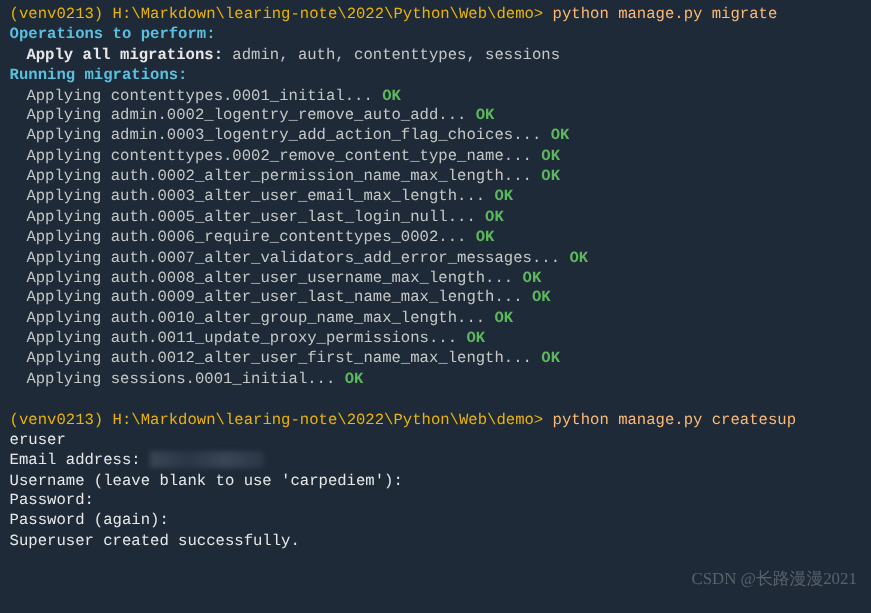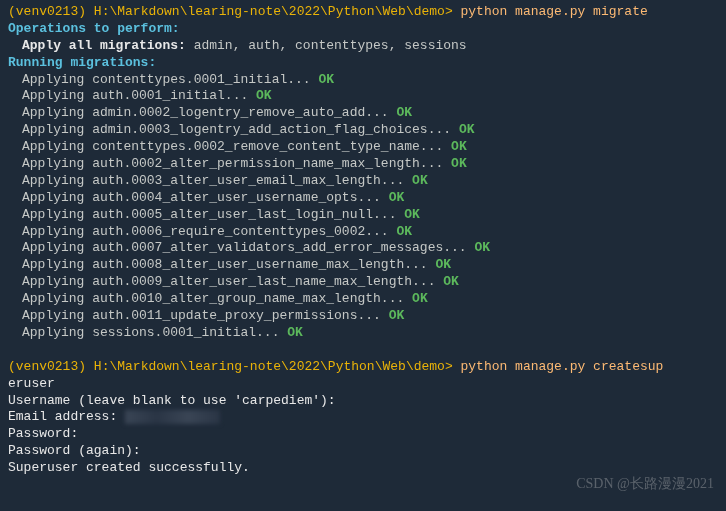--- a/index.html
+++ b/index.html
@@ -88,52 +88,51 @@
   <div class="header-cyan">Operations to perform:</div>
 
   <div class="indent-1">
     <span class="apply-all">Apply all migrations:</span><span class="apply-text"> admin, auth, contenttypes, sessions</span>
   </div>
 
   <div class="header-cyan">Running migrations:</div>
 
   <div id="migrations-container">
       <div class="indent-1 migration-line"><span>Applying contenttypes.0001_initial... </span><span class="ok">OK</span></div>
-      <div class="indent-1 migration-line"><span>Applying auth.0001_initial... </span><span class="ok">OK</span></div>
       <div class="indent-1 migration-line"><span>Applying admin.0002_logentry_remove_auto_add... </span><span class="ok">OK</span></div>
       <div class="indent-1 migration-line"><span>Applying admin.0003_logentry_add_action_flag_choices... </span><span class="ok">OK</span></div>
       <div class="indent-1 migration-line"><span>Applying contenttypes.0002_remove_content_type_name... </span><span class="ok">OK</span></div>
       <div class="indent-1 migration-line"><span>Applying auth.0002_alter_permission_name_max_length... </span><span class="ok">OK</span></div>
       <div class="indent-1 migration-line"><span>Applying auth.0003_alter_user_email_max_length... </span><span class="ok">OK</span></div>
-      <div class="indent-1 migration-line"><span>Applying auth.0004_alter_user_username_opts... </span><span class="ok">OK</span></div>
       <div class="indent-1 migration-line"><span>Applying auth.0005_alter_user_last_login_null... </span><span class="ok">OK</span></div>
       <div class="indent-1 migration-line"><span>Applying auth.0006_require_contenttypes_0002... </span><span class="ok">OK</span></div>
       <div class="indent-1 migration-line"><span>Applying auth.0007_alter_validators_add_error_messages... </span><span class="ok">OK</span></div>
       <div class="indent-1 migration-line"><span>Applying auth.0008_alter_user_username_max_length... </span><span class="ok">OK</span></div>
       <div class="indent-1 migration-line"><span>Applying auth.0009_alter_user_last_name_max_length... </span><span class="ok">OK</span></div>
       <div class="indent-1 migration-line"><span>Applying auth.0010_alter_group_name_max_length... </span><span class="ok">OK</span></div>
       <div class="indent-1 migration-line"><span>Applying auth.0011_update_proxy_permissions... </span><span class="ok">OK</span></div>
+      <div class="indent-1 migration-line"><span>Applying auth.0012_alter_user_first_name_max_length... </span><span class="ok">OK</span></div>
       <div class="indent-1 migration-line"><span>Applying sessions.0001_initial... </span><span class="ok">OK</span></div>
     </div>
 
   <div class="blank-line"></div>
 
   <div class="prompt-line">
     <span class="venv">(venv0213)</span>
     <span> </span>
     <span class="path">H:\Markdown\learing-note\2022\Python\Web\demo&gt;</span>
     <span class="command">python manage.py createsup</span>
   </div>
   <div class="prompt-line">eruser</div>
 
-  <div class="prompt-line">Username (leave blank to use 'carpediem'):</div>
-
   <div class="prompt-line">
     <span>Email address: </span><span class="blur-box"></span>
   </div>
+
+  <div class="prompt-line">Username (leave blank to use 'carpediem'):</div>
 
   <div class="prompt-line">Password:</div>
   <div class="prompt-line">Password (again):</div>
   <div class="prompt-line">Superuser created successfully.</div>
 
 </div>
 
 <div class="watermark">CSDN @长路漫漫2021</div>
 
 </body></html>

